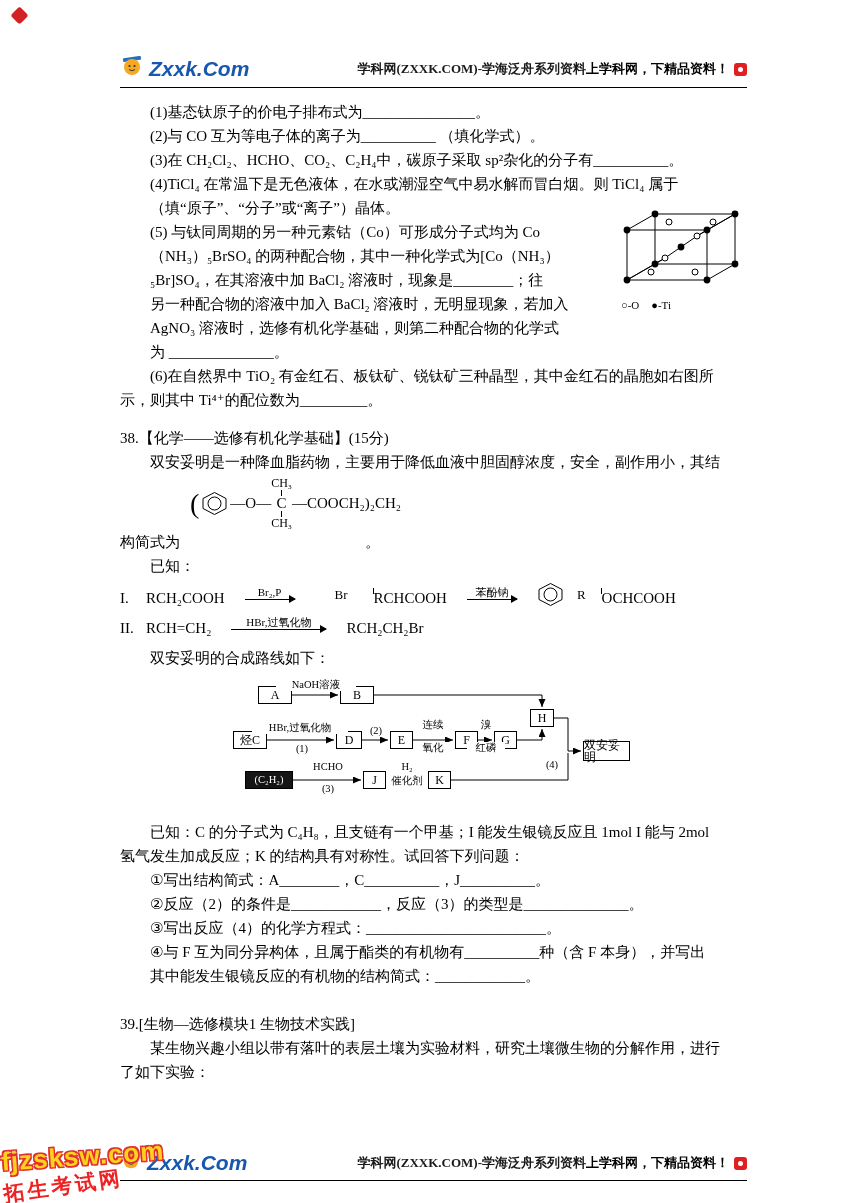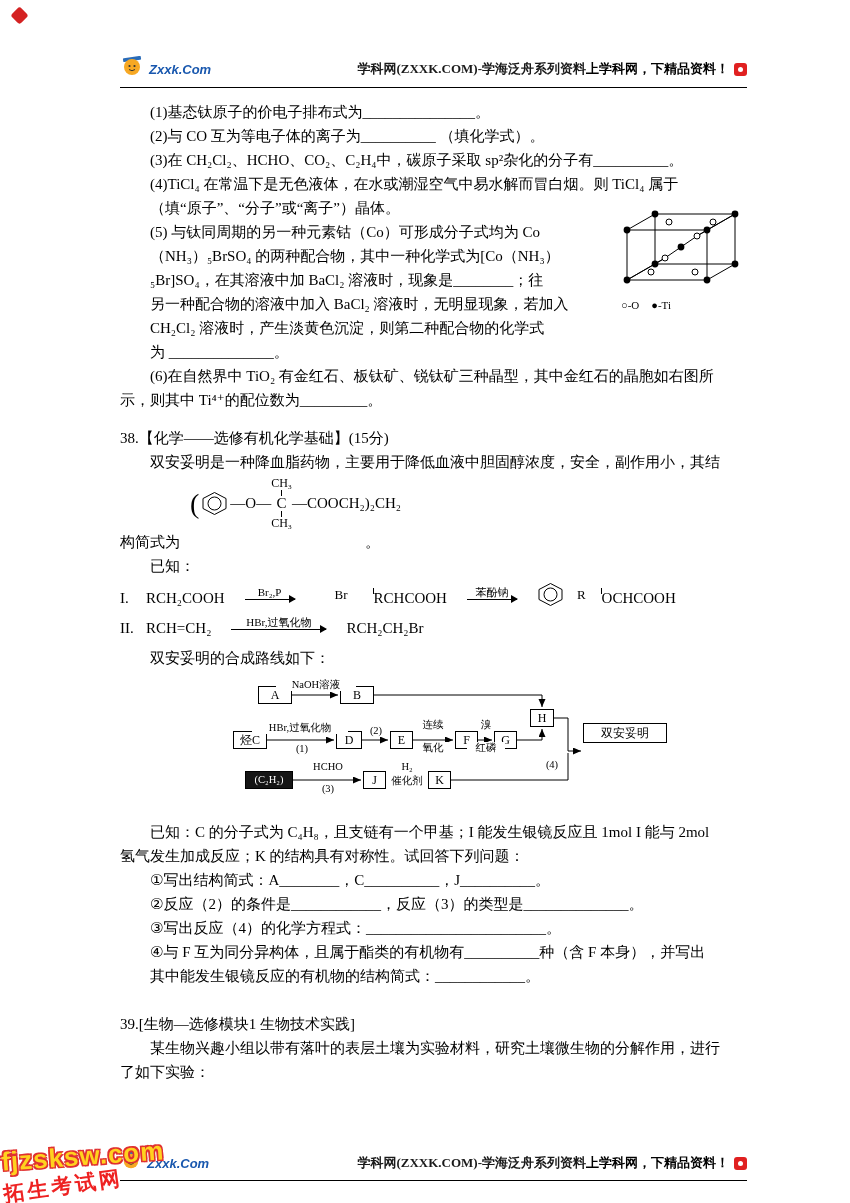--- a/index.html
+++ b/index.html
@@ -8,21 +8,21 @@
           font-family: "Liberation Serif", "DejaVu Sans", serif; color: #000; }
 
   .corner-stamp { position: absolute; top: 9px; left: 13px; width: 13px; height: 13px;
                   background: #d42222; transform: rotate(45deg); border-radius: 3px; }
 
   .hf { position: absolute; left: 120px; right: 103px; display: flex; align-items: center;
         border-bottom: 1.5px solid #000; padding-bottom: 5px; }
   .header { top: 56px; }
   .footer { bottom: 22px; }
   .logo { display: flex; align-items: center; gap: 5px; min-width: 168px; }
-  .logo-text { color: #1857ae; font-weight: bold; font-style: italic; font-size: 13px;
+  .logo-text { color: #1857ae; font-weight: bold; font-style: italic; font-size: 21px;
                font-family: "Liberation Sans", sans-serif; }
   .hf-center { flex: 1; text-align: right; font-weight: bold; font-size: 13px; color: #1a1a1a; }
   .hf-right { font-weight: bold; font-size: 13px; display: flex; align-items: center; gap: 5px; }
   .hf-badge { width: 13px; height: 13px; border-radius: 3px; background: #e02020; position: relative; }
   .hf-badge::after { content: ""; position: absolute; left: 4px; top: 4px; width: 5px; height: 5px;
                      background: #fff; border-radius: 50%; }
 
   .watermark { position: absolute; left: 2px; bottom: 6px; z-index: 9; transform: rotate(-4deg); }
   .wm-site { font-family: "Liberation Sans", sans-serif; font-weight: bold; font-size: 26px;
              letter-spacing: 1px; color: #ffd21e;
@@ -103,21 +103,21 @@
     <div class="q37">
       <div class="line ind">(1)基态钛原子的价电子排布式为_______________。</div>
       <div class="line ind">(2)与 CO 互为等电子体的离子为__________ （填化学式）。</div>
       <div class="line ind">(3)在 CH₂Cl₂、HCHO、CO₂、C₂H₄中，碳原子采取 sp²杂化的分子有__________。</div>
       <div class="line ind">(4)TiCl₄ 在常温下是无色液体，在水或潮湿空气中易水解而冒白烟。则 TiCl₄ 属于</div>
       <div class="line ind">（填“原子”、“分子”或“离子”）晶体。</div>
       <div class="line ind">(5) 与钛同周期的另一种元素钴（Co）可形成分子式均为 Co</div>
       <div class="line ind">（NH₃）₅BrSO₄ 的两种配合物，其中一种化学式为[Co（NH₃）</div>
       <div class="line ind">₅Br]SO₄，在其溶液中加 BaCl₂ 溶液时，现象是________；往</div>
       <div class="line ind">另一种配合物的溶液中加入 BaCl₂ 溶液时，无明显现象，若加入</div>
-      <div class="line ind">CH₂Cl₂ 溶液时，产生淡黄色沉淀，则第二种配合物的化学式</div>
+      <div class="line ind">AgNO₃ 溶液时，选修有机化学基础，则第二种配合物的化学式</div>
       <div class="line ind">为 ______________。</div>
       <div class="line ind">(6)在自然界中 TiO₂ 有金红石、板钛矿、锐钛矿三种晶型，其中金红石的晶胞如右图所</div>
       <div class="line">示，则其中 Ti⁴⁺的配位数为_________。</div>
 
       <div class="crystal">
         <svg width="145" height="90" viewBox="0 0 145 90">
           <g stroke="#000" stroke-width="1" fill="none">
             <rect x="14" y="24" width="80" height="50"></rect>
             <rect x="42" y="8" width="80" height="50"></rect>
             <path d="M14,24 L42,8 M94,24 L122,8 M14,74 L42,58 M94,74 L122,58"></path>
@@ -243,21 +243,21 @@
       </svg>
 
       <div class="fb" style="left:28px;top:10px;width:34px;height:18px">A</div>
       <div class="fb" style="left:110px;top:10px;width:34px;height:18px">B</div>
       <div class="fb" style="left:300px;top:33px;width:24px;height:18px">H</div>
       <div class="fb" style="left:3px;top:55px;width:34px;height:18px">烃C</div>
       <div class="fb" style="left:106px;top:55px;width:26px;height:18px">D</div>
       <div class="fb" style="left:160px;top:55px;width:23px;height:18px">E</div>
       <div class="fb" style="left:225px;top:55px;width:23px;height:18px">F</div>
       <div class="fb" style="left:264px;top:55px;width:23px;height:18px">G</div>
-      <div class="fb" style="left:353px;top:47px;width:84px;height:20px">双安妥明</div>
+      <div class="fb" style="left:353px;top:65px;width:47px;height:20px">双安妥明</div>
       <div class="fb dark" style="left:15px;top:95px;width:48px;height:18px">(C₂H₂)</div>
       <div class="fb" style="left:133px;top:95px;width:23px;height:18px">J</div>
       <div class="fb" style="left:198px;top:95px;width:23px;height:18px">K</div>
 
       <div class="fl" style="left:46px;top:3px;width:80px">NaOH溶液</div>
       <div class="fl" style="left:22px;top:46px;width:96px">HBr,过氧化物</div>
       <div class="fl" style="left:58px;top:67px;width:28px">(1)</div>
       <div class="fl" style="left:132px;top:49px;width:28px">(2)</div>
       <div class="fl" style="left:188px;top:43px;width:30px">连续</div>
       <div class="fl" style="left:188px;top:66px;width:30px">氧化</div>

